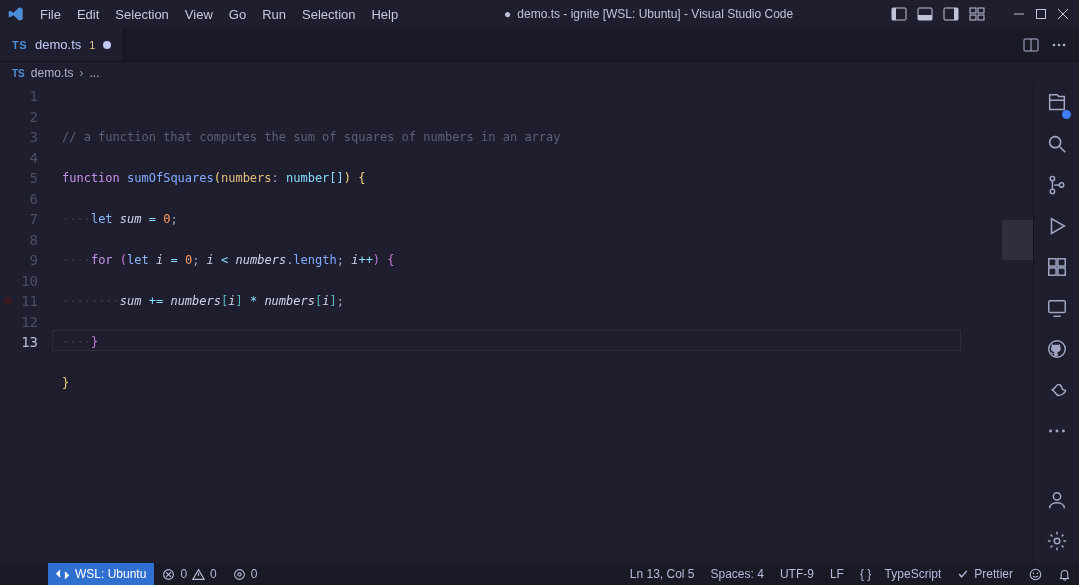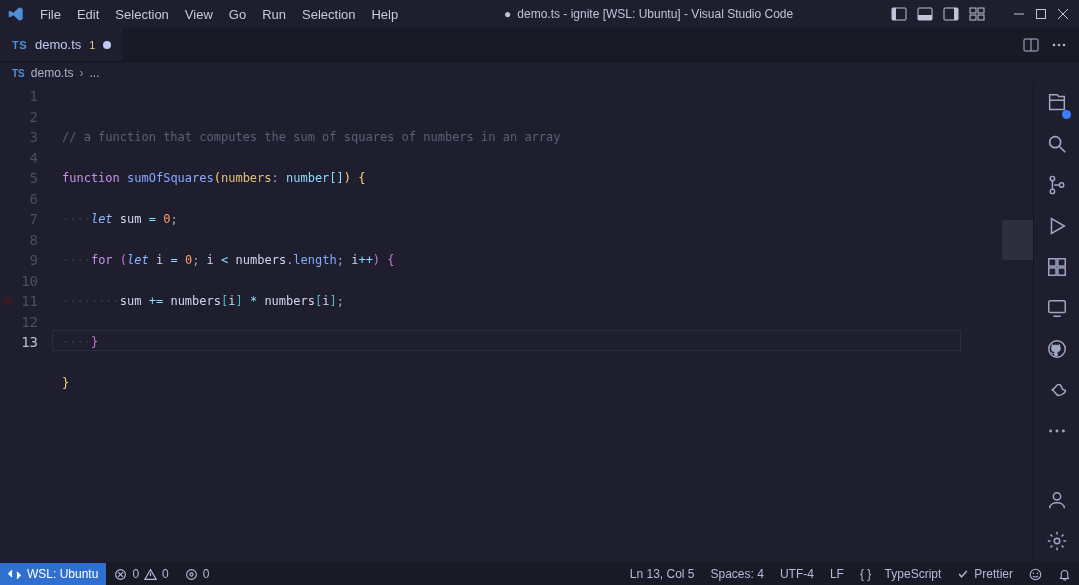--- a/index.html
+++ b/index.html
@@ -44,39 +44,39 @@
   
   .activity { width:46px; background:#1e1e2e; border-left:1px solid #14141f; display:flex; flex-direction:column; align-items:center; padding:8px 0; gap:16px; color:#6b6f89; }
   .activity .ai { color:#a0a6c4; }
   .activity .spacer { flex:1; }
   .activity .badge-dot { position:relative; }
   .activity .badge-dot::after { content:""; position:absolute; right:-3px; bottom:-2px; width:9px; height:9px; border-radius:50%; background:#3d7eff; }
   .activity svg { width:22px; height:22px; }
 
   
   .status { display:flex; align-items:center; height:22px; background:#1a1a27; color:#b5badb; font-size:12px; }
-  .status .remote { background:#2f6fd0; color:#fff; height:100%; display:flex; align-items:center; padding:12px 8px; gap:6px; }
+  .status .remote { background:#2f6fd0; color:#fff; height:100%; display:flex; align-items:center; padding:12px 8px; gap:6px;margin-left:48px; }
   .status .seg { padding:0 8px; display:flex; align-items:center; gap:5px; height:100%; }
   .status .spacer { flex:1; }
 
   
   .cm { color:#5b6078; }
   .ws { color:#3a3c50; }
   .kw { color:#c792ea; }
-  .kw2 { color:#8bb8ff; font-style:italic; }
+  .kw2 { color:#8bb8ff; }
   .fn { color:#82aaff; }
   .prm { color:#e5c07b; }
   .typ { color:#89ddff; }
   .pn { color:#a0a8c4; }
   .br1 { color:#f7d774; }
   .br2 { color:#c678dd; }
   .br3 { color:#56b6c2; }
   .num { color:#ff9e64; }
   .op { color:#89ddff; }
-  .id { color:#d0d4ec; }
+  .id { color:#d0d4ec;font-style:italic; }
 
   .icon { display:inline-flex; align-items:center; justify-content:center; }
 </style>
 </head>
 <body>
 
 <div class="root">
 
   <div class="title-bar">
     <span class="logo icon">
@@ -279,21 +279,21 @@
     <div class="seg">
       <svg viewBox="0 0 16 16" width="13" height="13">
           <circle cx="8" cy="8" r="6" fill="none" stroke="currentColor" stroke-width="1.3"></circle>
           <circle cx="8" cy="8" r="2" fill="none" stroke="currentColor" stroke-width="1.3"></circle>
         </svg>
       <span>0</span>
     </div>
     <div class="spacer"></div>
     <div class="seg">Ln 13, Col 5</div>
     <div class="seg">Spaces: 4</div>
-    <div class="seg">UTF-4</div>
+    <div class="seg">UTF-9</div>
     <div class="seg">LF</div>
     <div class="seg"><span>{ }</span>&nbsp;<span>TypeScript</span></div>
     <div class="seg">
       <svg viewBox="0 0 16 16" width="12" height="12">
           <path fill="none" stroke="currentColor" stroke-width="1.8" d="M3 8l3 4 7-8"></path>
         </svg>
       <span>Prettier</span>
     </div>
     <div class="seg">
       <svg viewBox="0 0 16 16" width="13" height="13">

